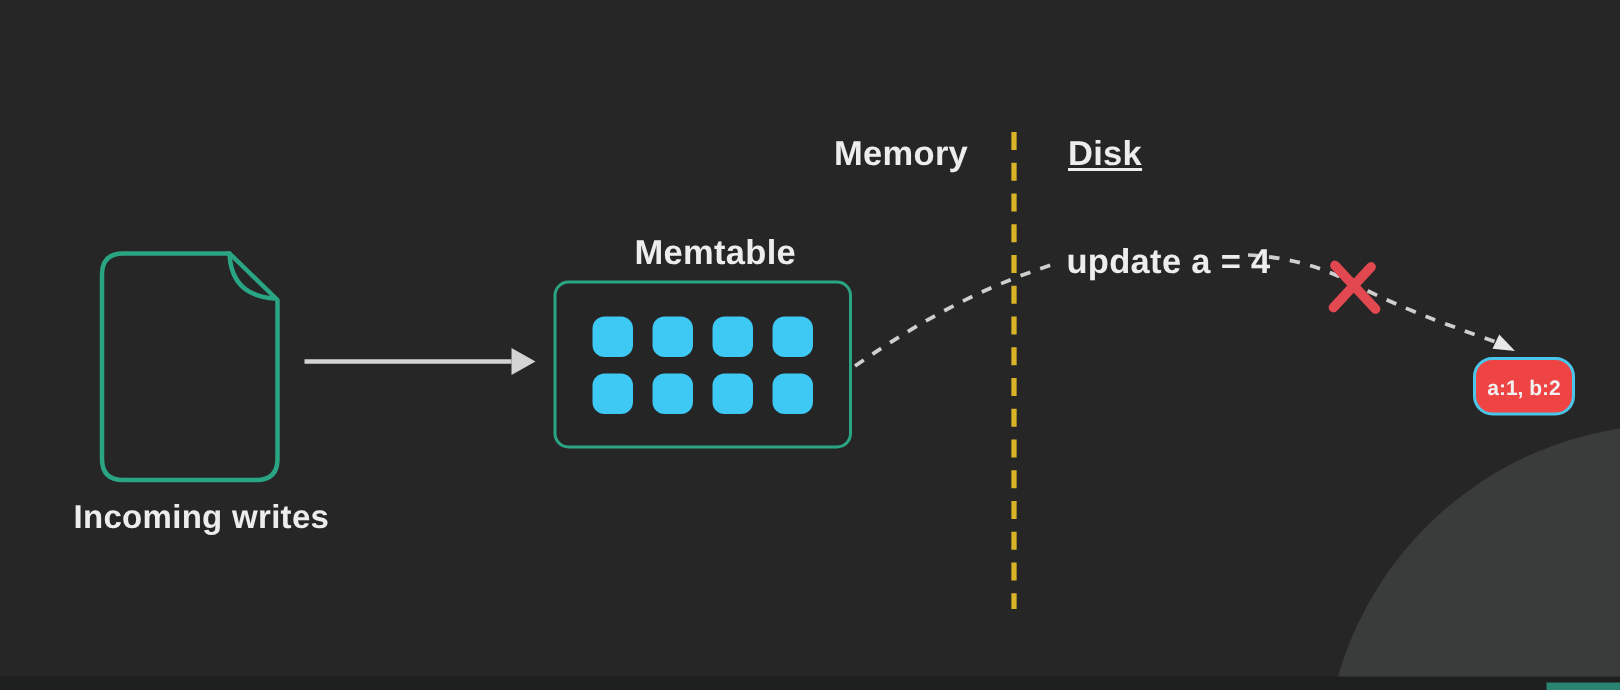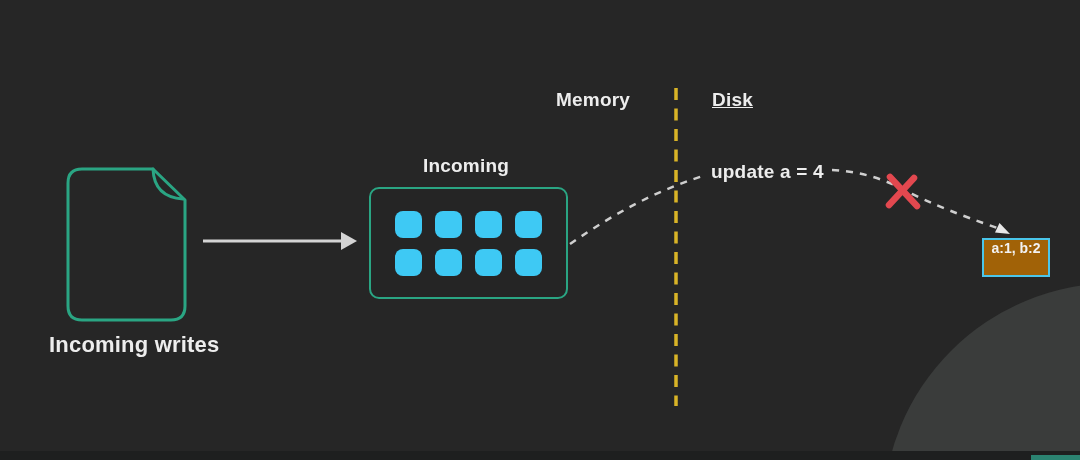--- a/index.html
+++ b/index.html
@@ -14,21 +14,21 @@
   }
   .layer {
     position: absolute;
     left: 0; top: 0;
     width: 1080px; height: 460px;
   }
   .label {
     position: absolute;
     color: #ededed;
     font-weight: bold;
-    font-size: 19px;
+    font-size: 23px;
     letter-spacing: 0.2px;
     white-space: nowrap;
   }
   .corner-circle {
     position: absolute;
     left: 883px;
     top: 283px;
     width: 464px;
     height: 464px;
     border-radius: 50%;
@@ -62,25 +62,25 @@
   }
   .memtable-cell {
     width: 27px; height: 27px;
     border-radius: 8px;
     background: #3ec9f4;
   }
   .sstable-box {
     position: absolute;
     left: 982px; top: 238px;
     width: 68px; height: 39px;
-    background: #a16207;
+    background: #ef4444;
     border: 2.5px solid #4ac6ea;
-    border-radius: 0;
+    border-radius: 13px;
     display: flex;
-    align-items: flex-start;
+    align-items: center;
     justify-content: center;
   }
   .sstable-value {
     color: #f2f2f2;
     font-weight: bold;
     font-size: 14px;
     white-space: nowrap;
   }
   #memory-label    { left: 556px; top: 89px;  }
   #disk-label      { left: 712px; top: 89px; text-decoration: underline;  }
@@ -118,21 +118,21 @@
     </g>
 
     <g>
       <line x1="890" y1="177" x2="917" y2="206" stroke="#e2484f" stroke-width="6.5" stroke-linecap="round"></line>
       <line x1="914" y1="178" x2="889" y2="205" stroke="#e2484f" stroke-width="6.5" stroke-linecap="round"></line>
     </g>
   </svg>
 
   <div class="label" id="memory-label">Memory</div>
   <div class="label" id="disk-label">Disk</div>
-  <div class="label" id="memtable-label">Incoming</div>
+  <div class="label" id="memtable-label">Memtable</div>
   <div class="label" id="update-label">update a = 4</div>
   <div class="label" id="incoming-label">Incoming writes</div>
 
   <div class="memtable-box" id="memtable-grid">
       <div class="memtable-cell"></div>
       <div class="memtable-cell"></div>
       <div class="memtable-cell"></div>
       <div class="memtable-cell"></div>
       <div class="memtable-cell"></div>
       <div class="memtable-cell"></div>

